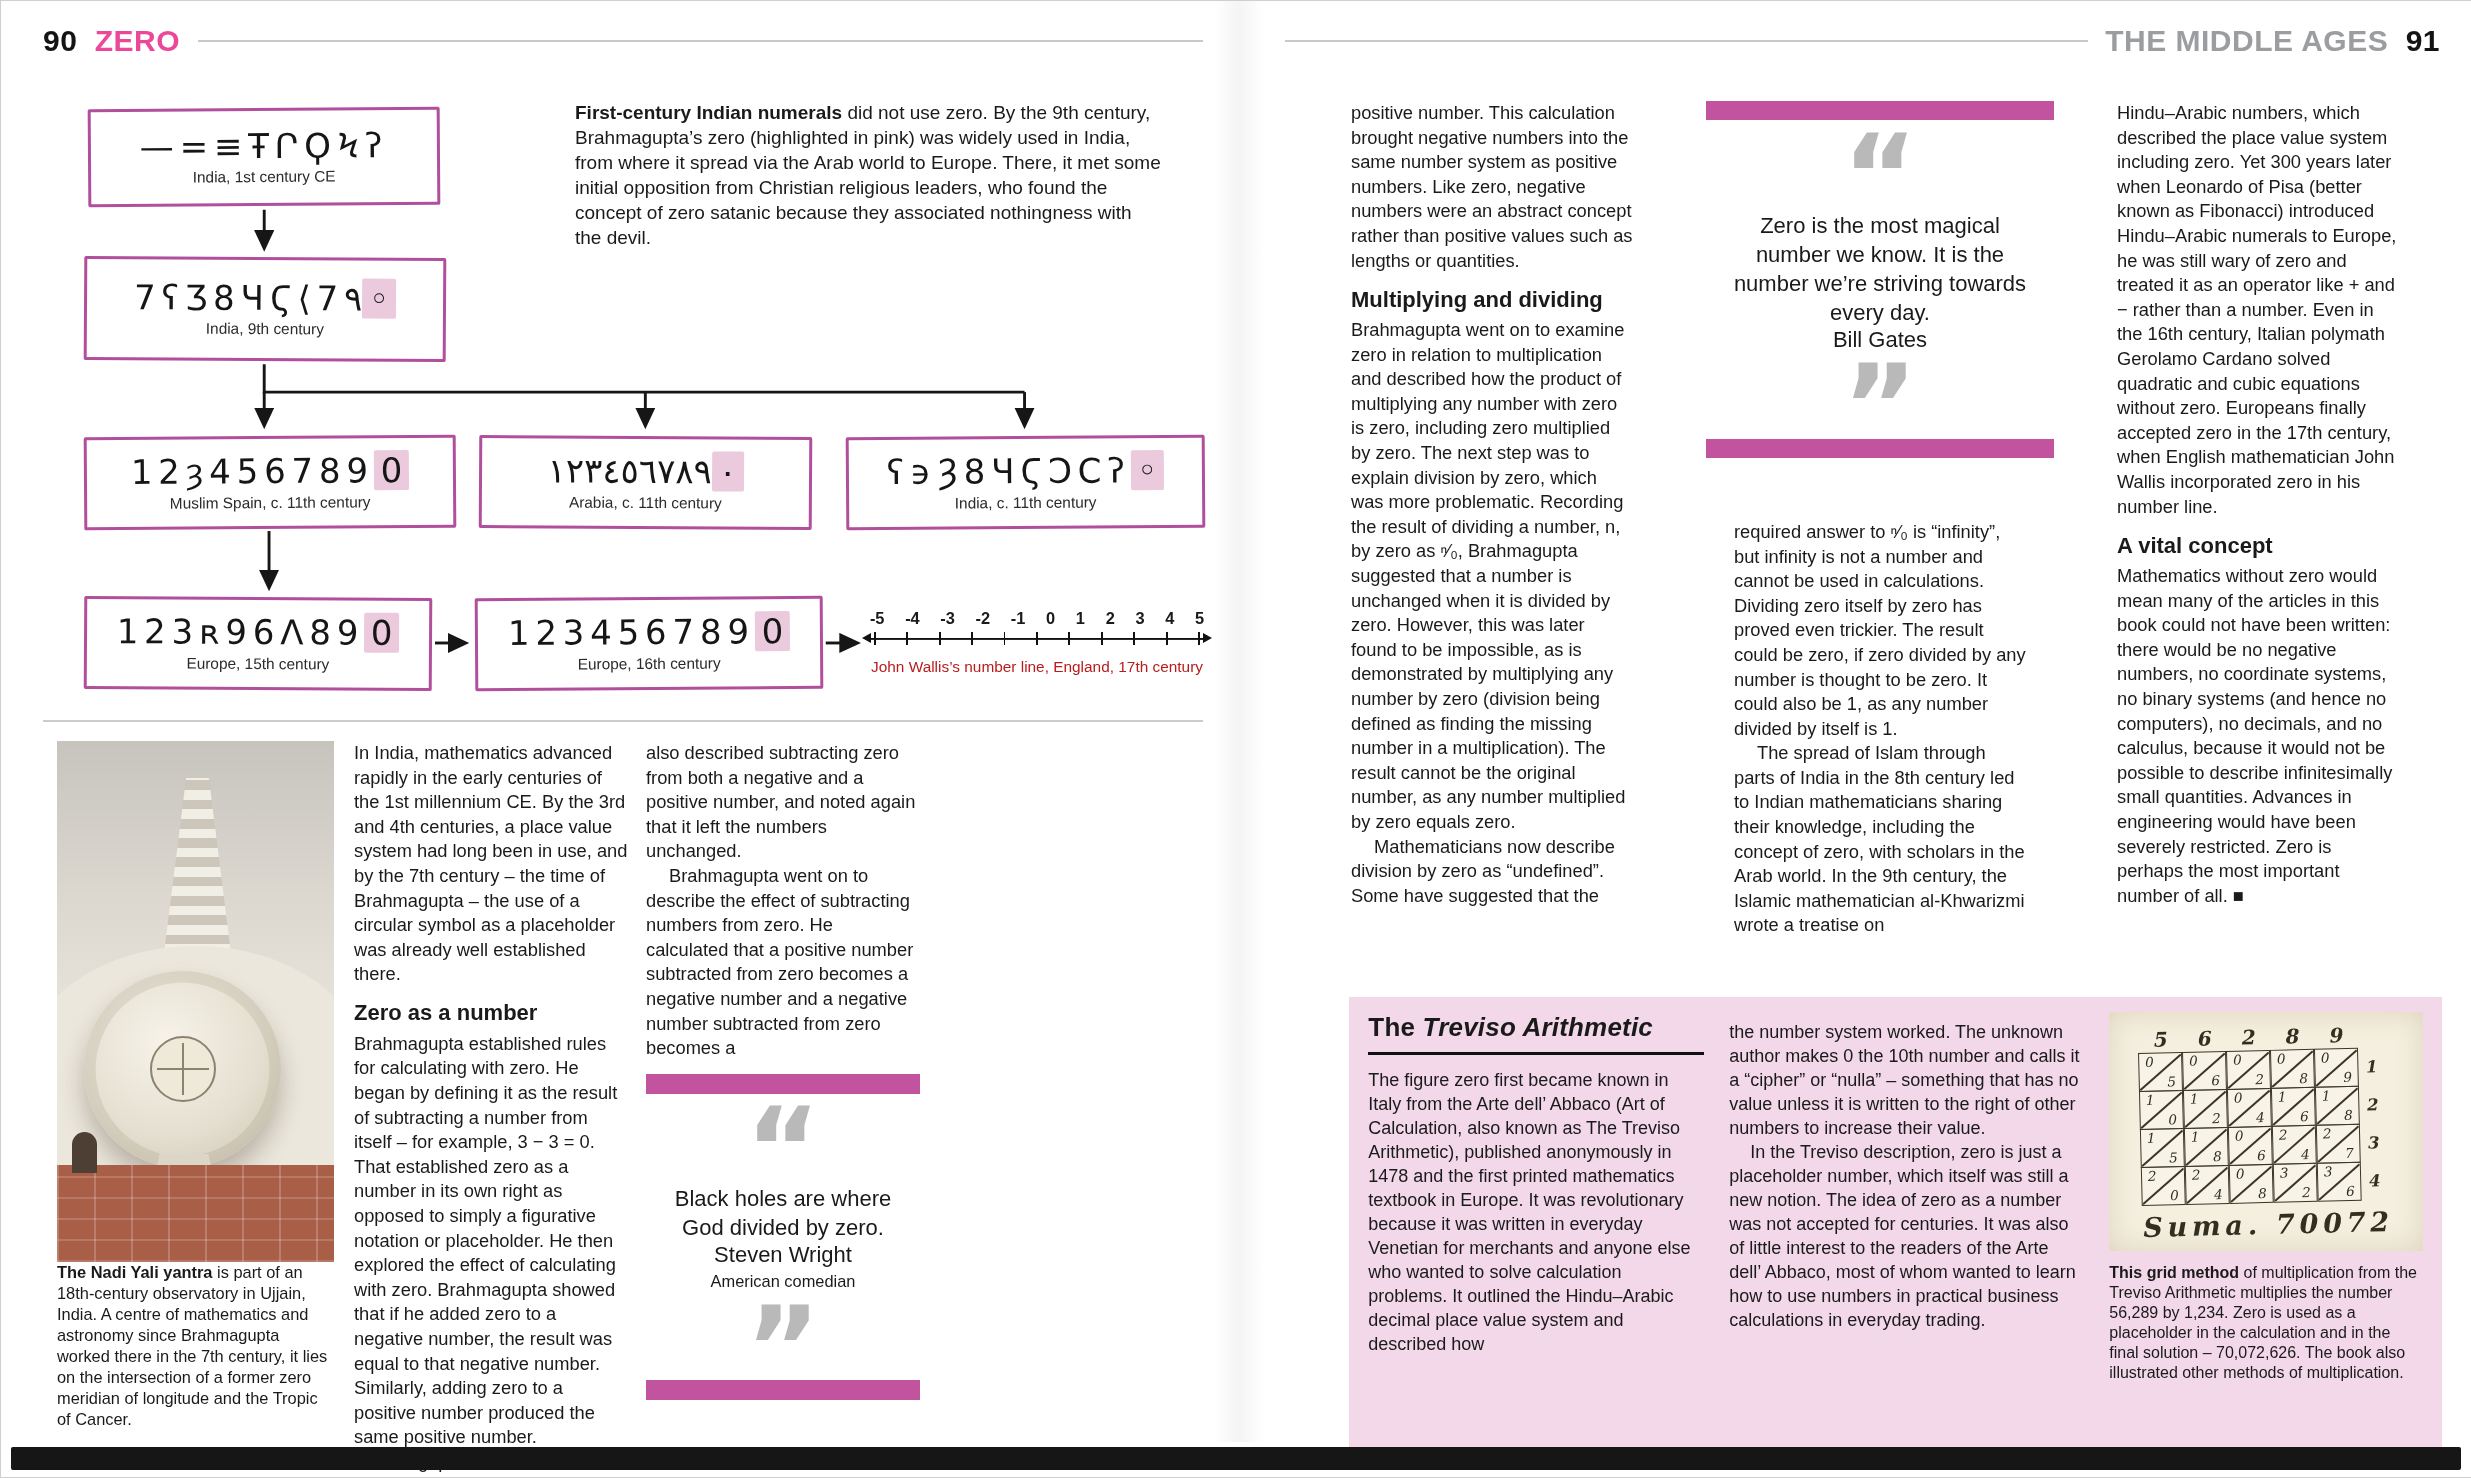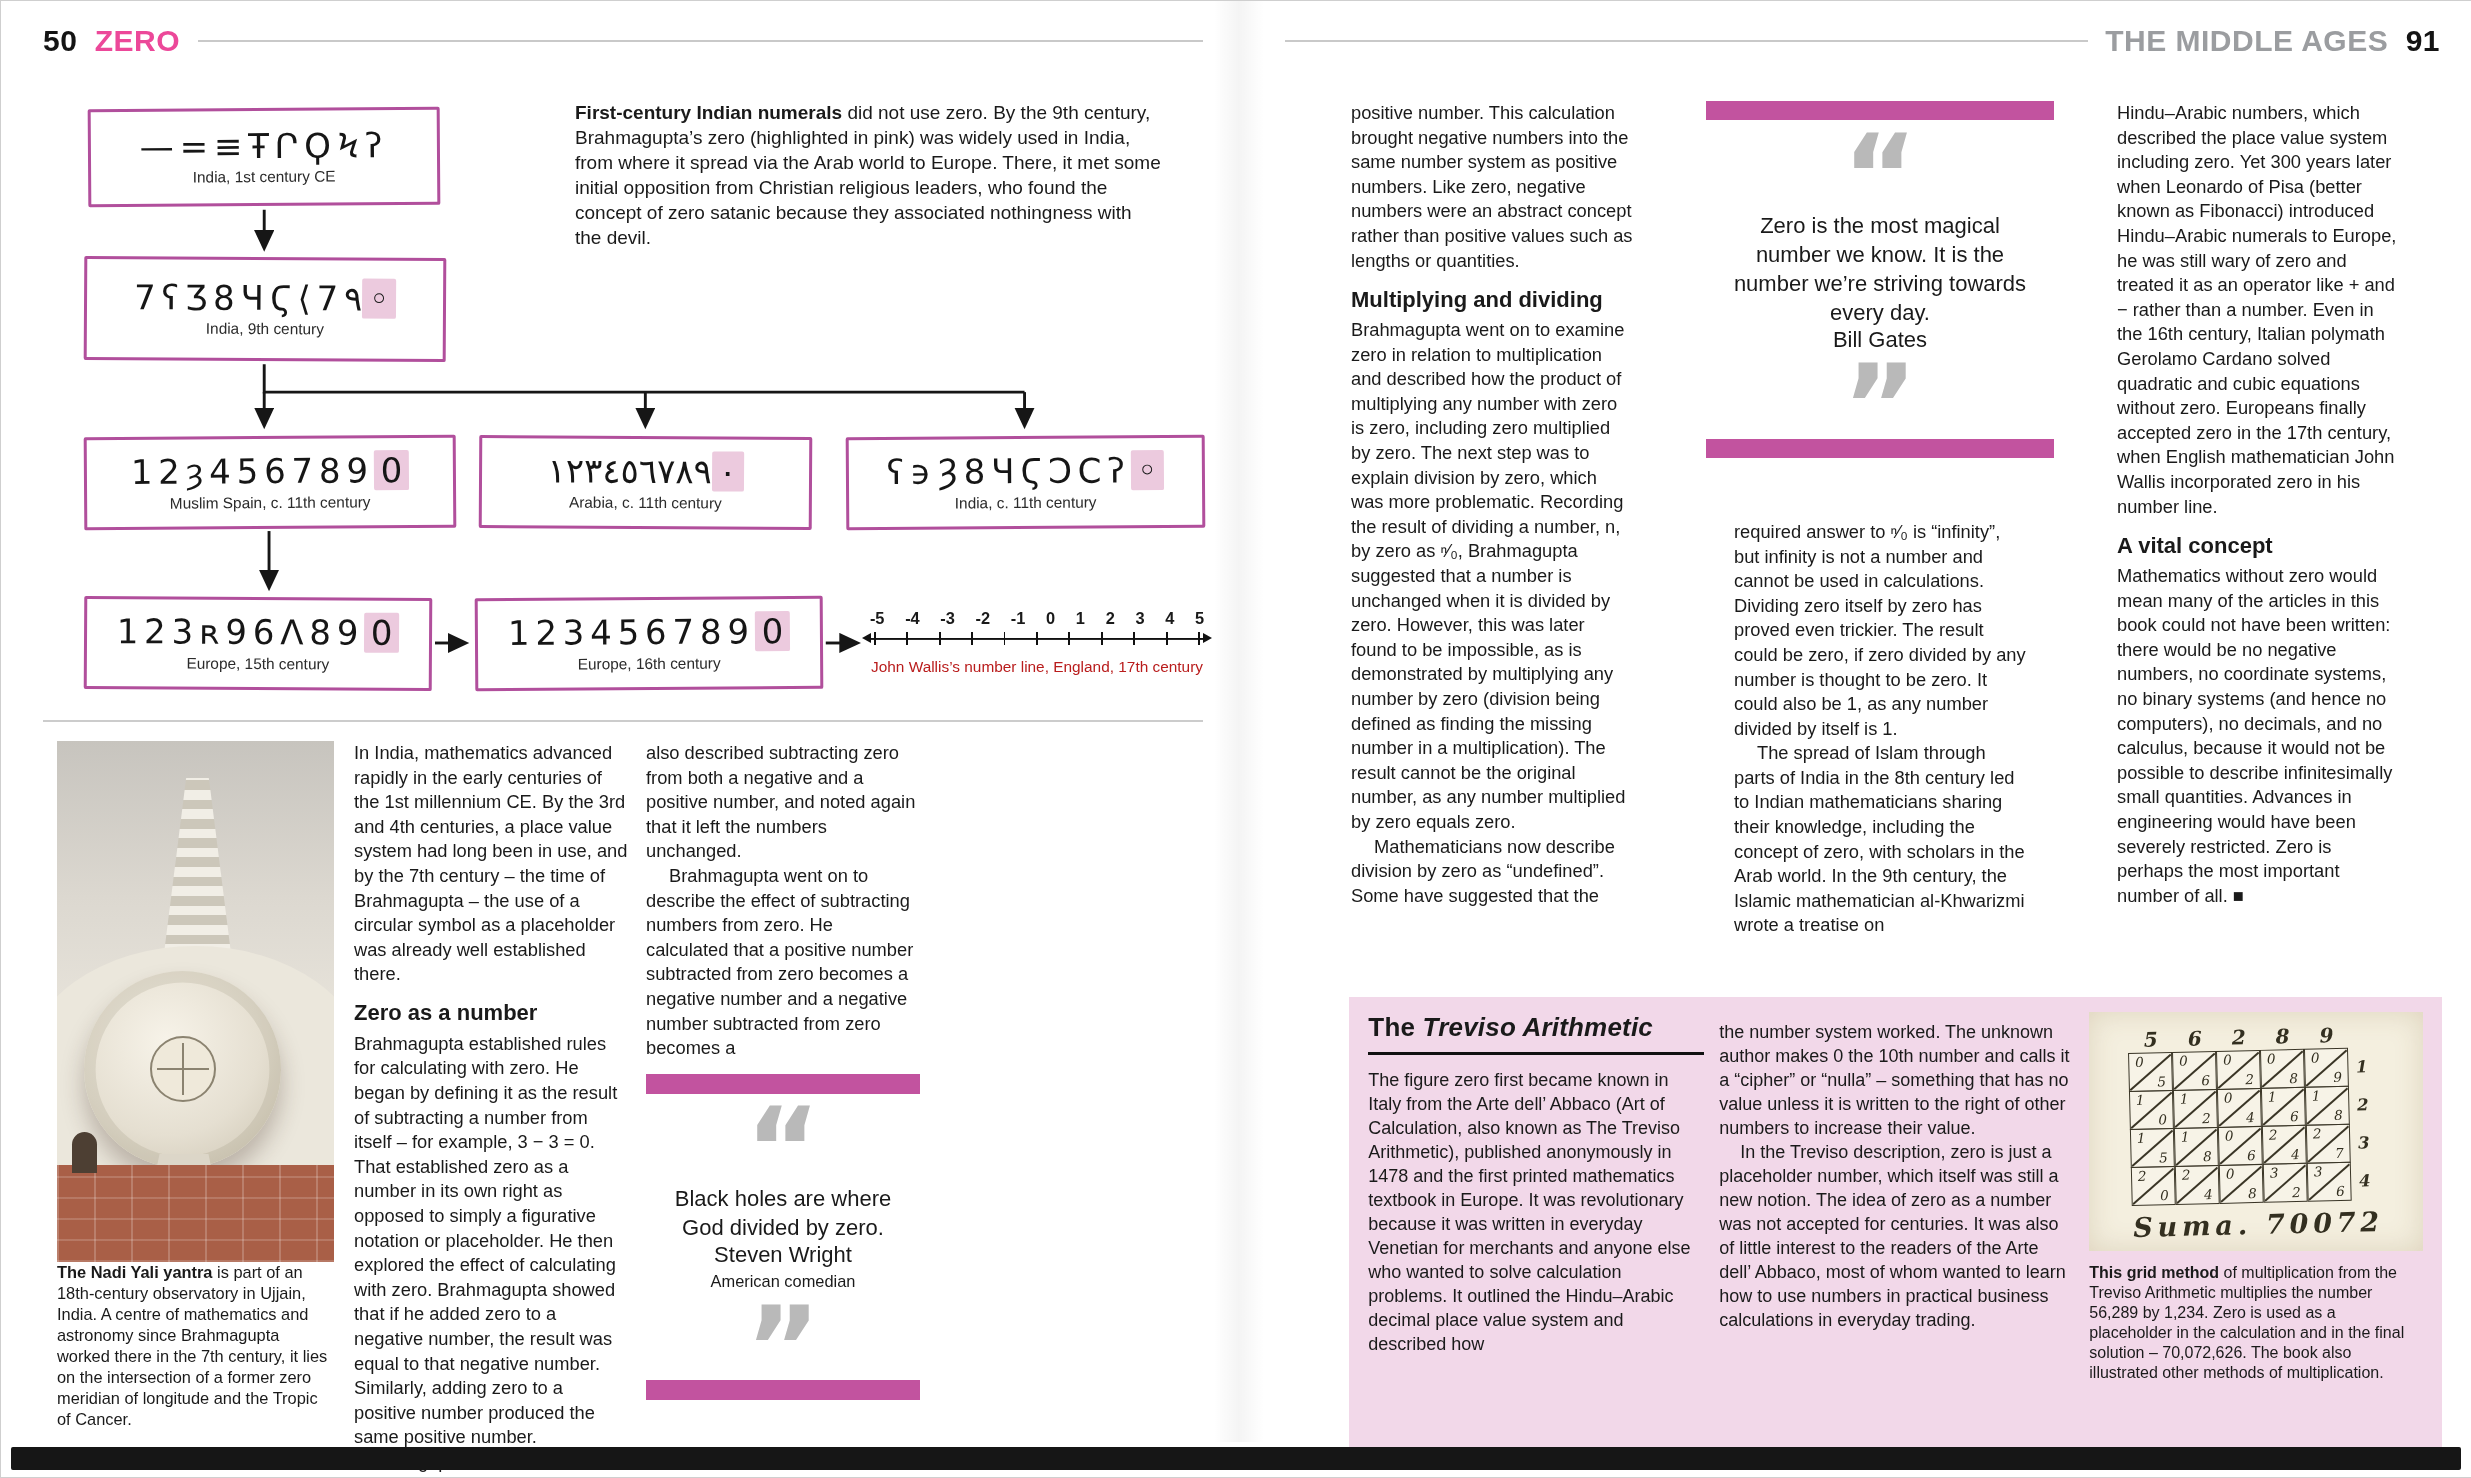--- a/index.html
+++ b/index.html
@@ -75,21 +75,21 @@
   .quote.l{margin-top:13.5px}
   .quote.wide{width:348px;margin-left:-28px;margin-bottom:62px}
   .qbar{width:100%;height:19.3px;background:#c2539f}
   .qmark{font-family:"DejaVu Sans",sans-serif;font-weight:bold;color:#b9b9b9;font-size:114px;line-height:89px;height:71px;overflow:hidden;margin-top:11.6px}
   .qmark.close{margin-top:9.7px;margin-bottom:5.8px}
   .qtext{font-size:22px;line-height:29px;width:90%;margin-top:7.7px}
   .qname{font-size:22px;font-weight:normal;margin-top:1px}
   .qrole{font-size:16.4px;font-weight:normal;margin-top:1.9px}
 
   
-  .treviso{position:absolute;left:1348px;top:996px;width:1093px;height:454px;background:#f2d8e9;padding:15.4px 19.3px;display:flex;gap:15px}
+  .treviso{position:absolute;left:1348px;top:996px;width:1093px;height:454px;background:#f2d8e9;padding:15.4px 19.3px;display:flex;gap:25px}
   .tv-colA{width:336px}
   .tv-title{font-size:26px;font-weight:bold;letter-spacing:0.2px}
   .tv-title .it{font-style:italic}
   .tv-rule{height:2.9px;background:#111;margin:8.7px 0 12.6px}
   .tv-body{font-size:18px;line-height:24px}
   .tv-body p{margin:0}
   .tv-body p.indent{text-indent:21px}
   .tv-colB{width:355px;padding-top:7.7px}
   .tv-colC{flex:1;display:flex;flex-direction:column}
   .tv-img{background:#f4efdf;height:239px;box-shadow:inset 0 0 29px rgba(120,90,40,.18);display:flex;align-items:center;justify-content:center}
@@ -105,21 +105,21 @@
   .lat-cell .lu{position:absolute;bottom:1px;right:5.8px;font:italic 13.5px "DejaVu Serif",serif}
   .lat-side{display:flex;align-items:center;justify-content:center;font:italic bold 16.4px "DejaVu Serif",serif}
   .lat-suma{margin-top:5.8px;font:bold italic 27px "DejaVu Serif",serif;letter-spacing:4.8px}
 </style>
 </head>
 <body>
 
 <div class="spread">
 
   <div class="hdr hdr-left">
-    <span class="pagenum">50</span>
+    <span class="pagenum">90</span>
     <span class="sect-pink">ZERO</span>
     <span class="hdr-rule"></span>
   </div>
   <div class="hdr hdr-right">
     <span class="hdr-rule"></span>
     <span class="sect-gray">THE MIDDLE AGES</span>
     <span class="pagenum">91</span>
   </div>
 
   <div class="diagram">

